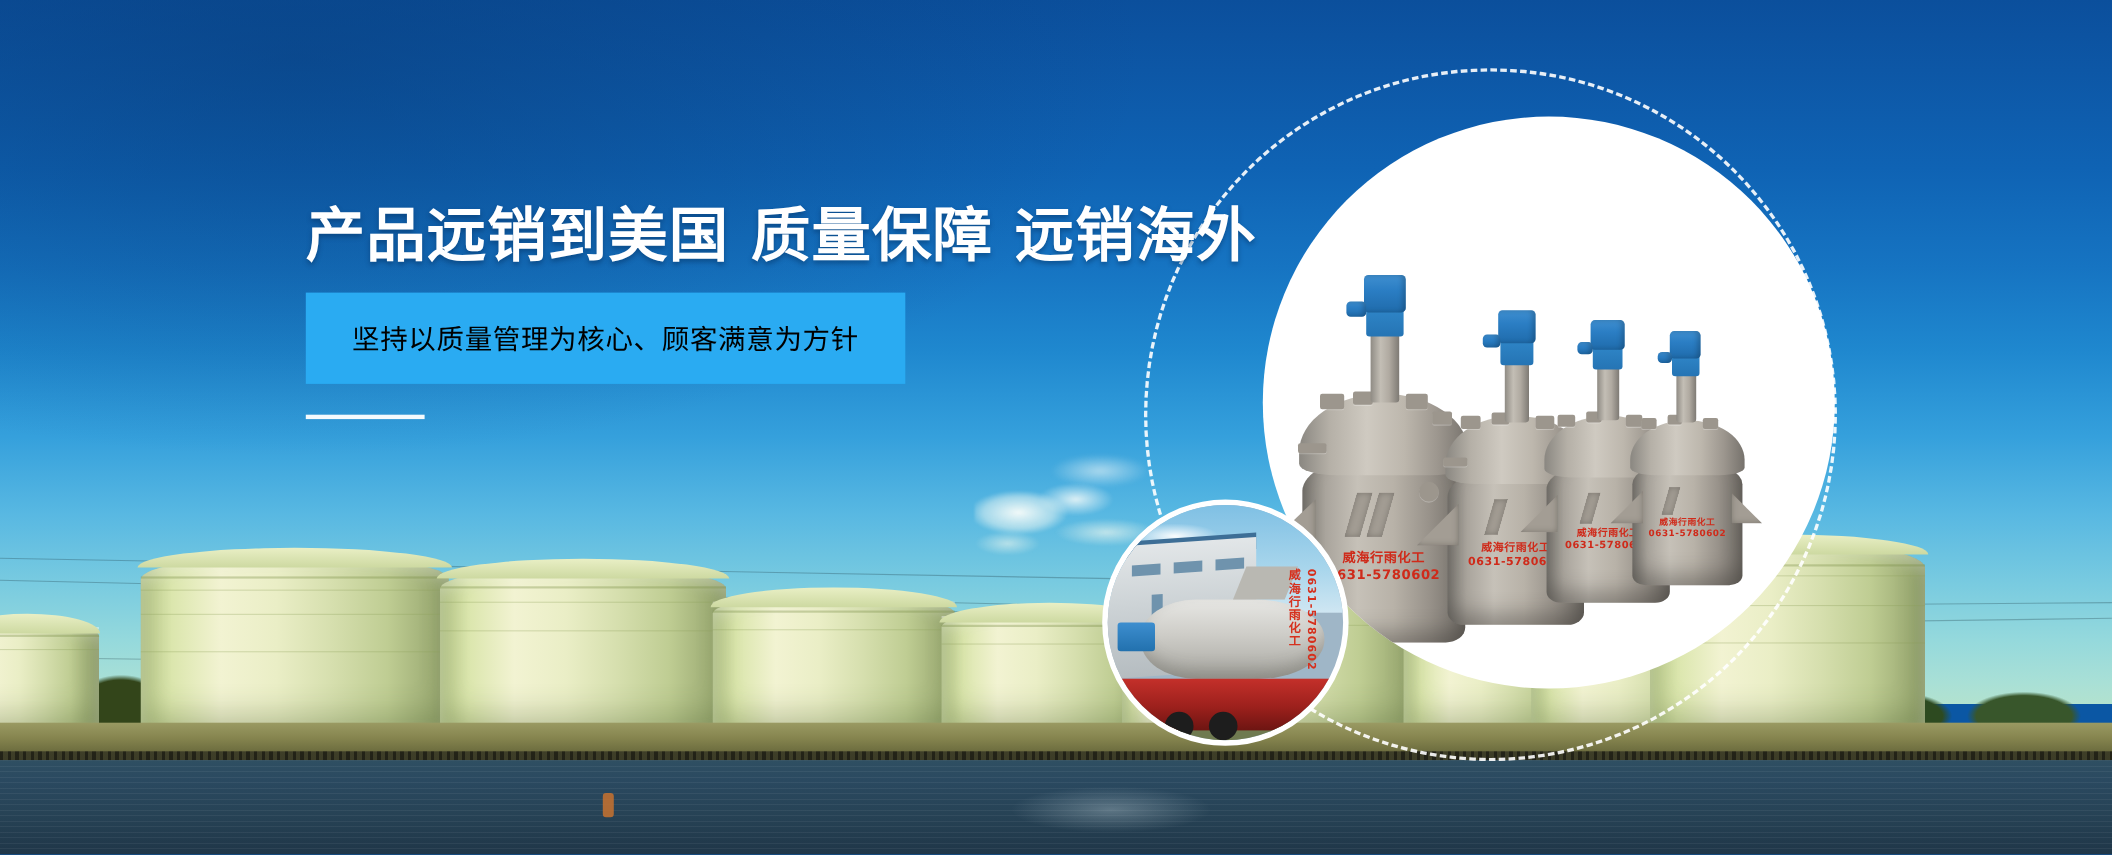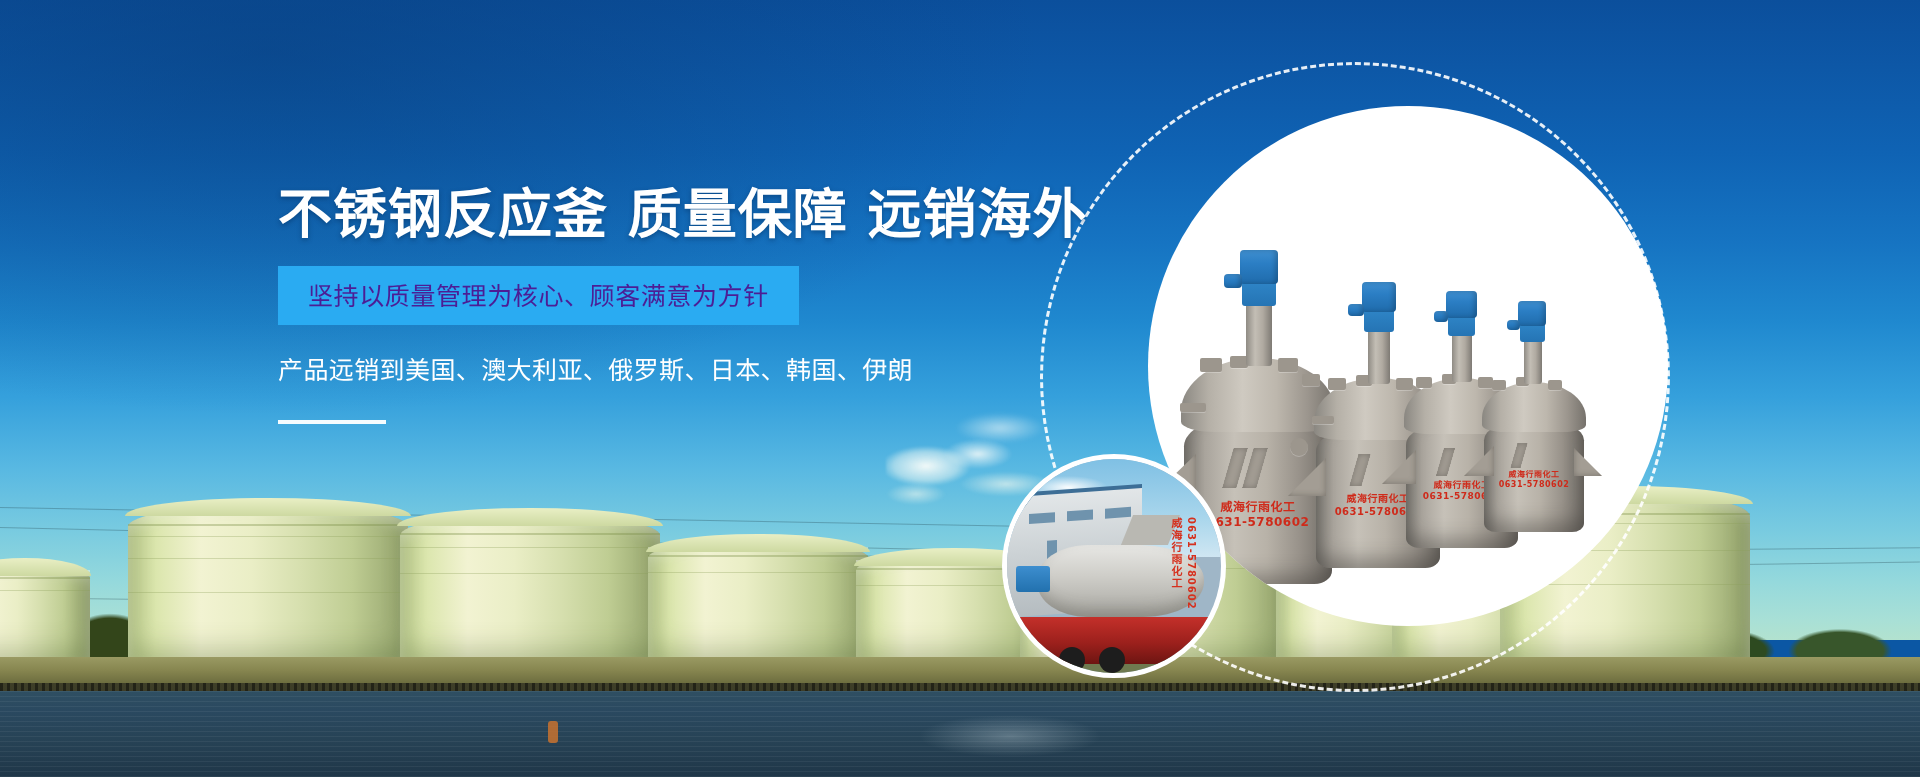--- a/index.html
+++ b/index.html
@@ -161,21 +161,21 @@
     font-family:"DejaVu Sans","Liberation Sans",sans-serif;
   }
   .tagline-box{
     display:inline-block;
     margin-top:23px;
     background:#2aabf2;
     padding:10px 30px 12px 30px;
     min-width:520px;
   }
   .tagline{
-    margin:0; font-size:25px; color:#4c1d95; letter-spacing:.6px;
+    margin:12px; font-size:25px; color:#000000; letter-spacing:.6px;
     font-family:Liberation Mono, monospace;
   }
   .desc{
     margin:26px 0 0 0;
     font-size:25px;
     line-height:1.62;
     color:#ffffff;
     letter-spacing:.4px;
     font-family:"DejaVu Sans","Liberation Sans",sans-serif;
   }
@@ -531,26 +531,25 @@
     <div class="inset-motor"></div>
     <div class="inset-label" style="right:38px; top:58px; font-size:11px;">威海行雨化工</div>
     <div class="inset-label" style="right:24px; top:58px; font-size:10px;">0631-5780602</div>
     <div class="inset-ground"></div>
     <div class="inset-truck"></div>
     <div class="inset-wheel" style="left:52px;"></div>
     <div class="inset-wheel" style="left:92px;"></div>
   </div>
 
   <div class="copy">
-    <h1 class="headline">不锈钢反应釜 质量保障 远销海外</h1>
+    <h1 class="headline">产品远销到美国 质量保障 远销海外</h1>
 
     <div class="tagline-box">
       <p class="tagline">坚持以质量管理为核心、顾客满意为方针</p>
     </div>
 
     <p class="desc">
-      <span>产品远销到美国、澳大利亚、俄罗斯、日本、韩国、伊朗</span>
     </p>
 
     <div class="rule"></div>
   </div>
 
 </div>
 
 </body></html>

